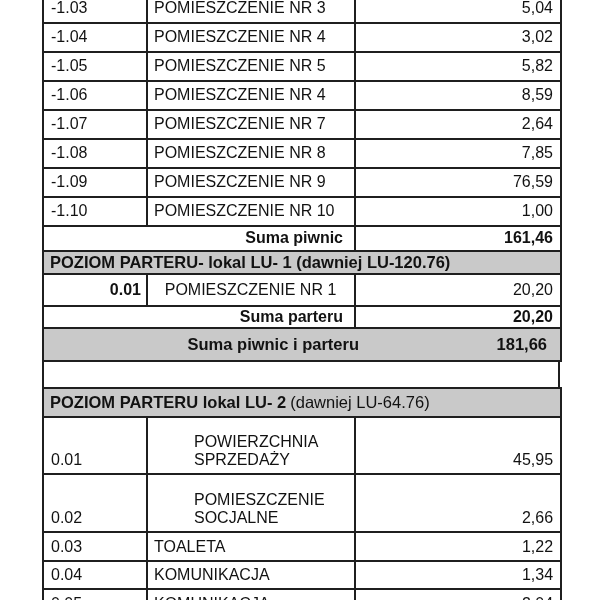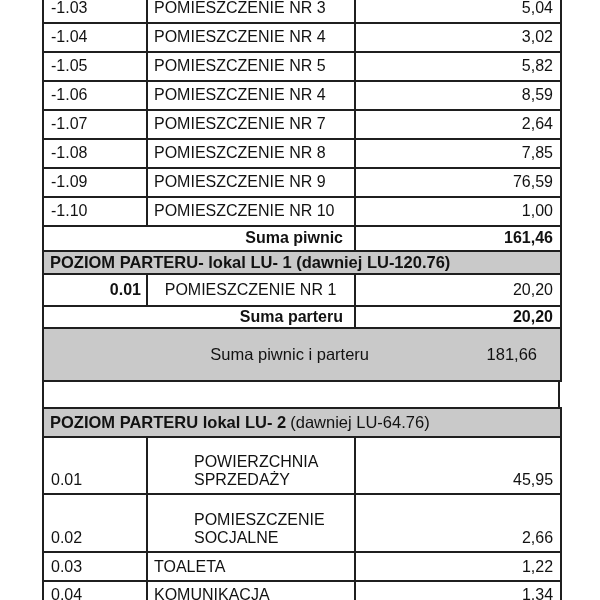--- a/index.html
+++ b/index.html
@@ -25,21 +25,21 @@
   tr.h27{height:14px;}
   tr.h32{height:32px;}
   tr.h23{height:23px;}
   tr.h57{height:57px;}
   tr.h58{height:58px;}
   tr.h28{height:28px;}
   .bold{font-weight:bold;margin-left:48px;}
   .sum-label{text-align:right;padding-right:11px;font-weight:bold;}
   .ghead td{background:var(--gray);font-weight:bold;padding-left:6px;font-size:16.5px;}
   .ghead .hdr-regular{font-weight:normal;margin-left:4px;}
-  .gtotal td{background:var(--gray);font-weight:normal;padding:16px;font-size:16.5px;}
+  .gtotal td{background:var(--gray);font-weight:bold;padding:6px;font-size:16.5px;}
   .gt-flex{display:flex;align-items:center;width:100%;}
   .gt-label{width:309px;text-align:right;}
   .gt-value{flex:1;text-align:right;padding-right:7px;}
   .id-right{text-align:right;padding-right:5px;font-weight:bold;}
   .center{text-align:center;padding-left:0;margin-left:10px;}
   .gap{box-sizing:border-box;width:518px;height:25px;
        border-left:2px solid var(--border);border-right:2px solid var(--border);
        background:var(--paper);}
   .vbot td{vertical-align:bottom;padding-bottom:4px;}
   .name-wrap{padding-top:3px;padding-left:46px;}

